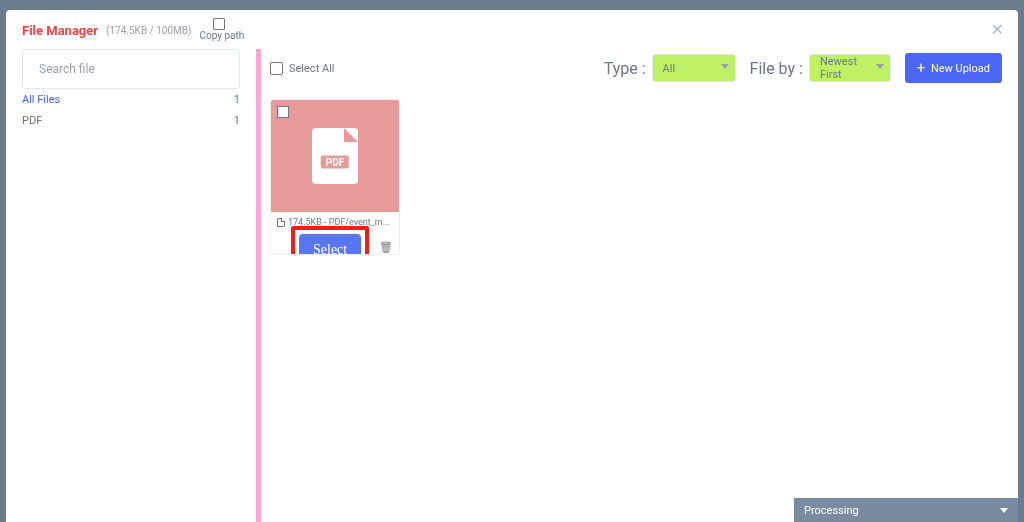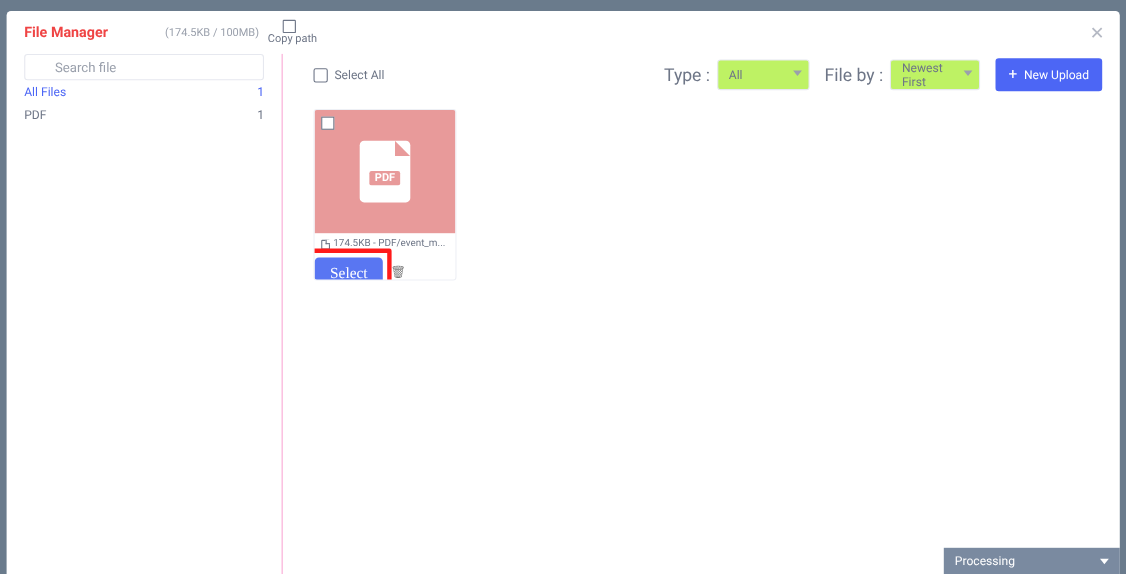--- a/index.html
+++ b/index.html
@@ -7,39 +7,39 @@
   .modal {
     position: absolute; left: 6px; right: 6px; top: 10px; bottom: 0;
     background: #fff; border-radius: 4px 4px 0 0;
     display: flex; flex-direction: column;
   }
   .header {
     display: flex; align-items: center; padding: 10px 16px 8px 16px;
     position: relative;
   }
   .title { font-size: 13px; font-weight: 700; color: #ef4444; margin-right: 8px; }
-  .usage { font-size: 10px; color: #9aa0ac; margin-right: 8px; margin-left: 44px; }
+  .usage { font-size: 10px; color: #9aa0ac; margin-right: 8px; }
   .copy-path { font-size: 10px; color: #6e7687; display: inline-flex; align-items: center; cursor: pointer; flex-direction: column; }
   .copy-icon { width: 10px; height: 10px; border: 1px solid #6e7687; border-radius: 1px; margin-right: 4px; position: relative; }
   .copy-icon::after { content:""; position:absolute; left:-3px; top:-3px; width:10px; height:10px; border:1px solid #6e7687; border-radius:1px; background:#fff;}
   .close-x { position: absolute; right: 14px; top: 10px; color: #b5b9c4; font-size: 16px; cursor: pointer; }
   .body { flex: 1; display: flex; padding: 0 16px; }
   
   .sidebar { width: 234px; padding-right: 16px; }
   .search {
-    width: 100%; height: 24px; border: 1px solid #e6e8ef; border-radius: 3px;
-    padding: 0 27px; font-size: 12px; color: #333;
+    width: 100%; height: 40px; border: 1px solid #e6e8ef; border-radius: 3px;
+    padding: 0 16px; font-size: 12px; color: #333;
   }
   .search::placeholder { color: #9aa0ac; }
   .filter-list { }
   .filter-item { display: flex; justify-content: space-between; font-size: 11px; padding: 4px 0; cursor: pointer; }
   .filter-item.active { color: #4c66f5; }
   .filter-item:not(.active) { color: #6e7687; }
   
-  .main { flex: 1; border-left: 1px solid #f9a8d4; padding-left: 28px; padding-top: 4px; position: relative; }
+  .main { flex: 1; border-left: 5px solid #f9a8d4; padding-left: 9px; padding-top: 4px; position: relative; }
   .toolbar { display: flex; align-items: center; margin-bottom: 16px; }
   .select-all { display: inline-flex; align-items: center; gap: 6px; font-size: 11px; color: #6e7687; cursor: pointer; }
   .cb { width: 13px; height: 13px; border: 1.5px solid #6e7687; border-radius: 2px; display:inline-block; }
   .spacer { flex: 1; }
   .lbl { font-size: 16px; color: #6e7687; margin-right: 6px; }
   .select {
     height: 28px; border: 1px solid #e6e8ef; border-radius: 3px; background:#bef264;
     font-size: 11px; color: #6e7687; padding: 0 22px 0 10px;
     display: inline-flex; align-items: center; position: relative; cursor: pointer;
   }
@@ -56,29 +56,29 @@
   .card { width: 130px; background:#fff; border-radius:3px; overflow:hidden; border:1px solid #eef0f5; position:relative;}
   .thumb { height: 112px; background:#e89a9a; display:flex; align-items:center; justify-content:center; position:relative;}
   .thumb .cb-small { position:absolute; left:6px; top:6px; width:12px; height:12px; background:#fff; border:1px solid #6e7687;}
   .pdf-icon { width:46px; height:56px; position:relative;}
   .pdf-icon .page { width:46px; height:56px; background:#fff; border-radius:4px; position:relative;}
   .pdf-icon .fold { position:absolute; right:0; top:0; width:14px; height:14px; background:#e89a9a; clip-path: polygon(0 0, 100% 100%, 0 100%); }
   .pdf-label { position:absolute; left:50%; top:60%; transform:translate(-50%,-50%); background:#e89a9a; color:#fff; font-size:10px; font-weight:700; padding:1px 5px; border-radius:2px;}
   .meta { padding: 5px 6px; font-size: 9px; color: #6e7687; white-space:nowrap; overflow:hidden; text-overflow:ellipsis; display:flex; align-items:center; gap:3px;}
   .file-mini { width:8px; height:9px; border:1px solid #6e7687; border-radius:1px; display:inline-block; position:relative;}
   .file-mini::after{content:"";position:absolute;right:-1px;top:-1px;width:3px;height:3px;background:#fff;border-left:1px solid #6e7687;border-bottom:1px solid #6e7687;}
-  .actions { display:flex; align-items:center; justify-content:center; gap:10px; padding: 4px 8px 6px 8px; position:relative;}
+  .actions { display:flex; align-items:center; justify-content:space-between; gap:10px; padding: 4px 8px 6px 8px; position:relative;margin-left:28px;}
   .select-btn-wrap { position:absolute; left:-8px; top:-6px; border:4px solid #ff1a1a; padding:4px; border-radius:2px;}
   .select-btn { background:#5976f2; color:#fff; border:none; font-size:14px; padding:8px 14px; border-radius:4px; cursor:pointer; font-family: Georgia, serif;}
   .aicon { width:12px; height:12px; color:#6e7687; cursor:pointer; }
   .pencil::before { content:"✎"; font-size:12px; color:#6e7687;}
   .trash::before { content:"🗑"; font-size:11px; color:#6e7687; filter:grayscale(1);}
   
   .processing {
-    position:absolute; right:0; bottom:0; width:160px; height:24px;
+    position:absolute; right:0; bottom:0; width:224px; height:24px;
     background:#7a8aa0; color:#fff; font-size:11px;
     display:flex; align-items:center; padding:0 10px; cursor:pointer;
   }
   .processing .chev { border-top-color:#fff; margin-left:auto;}
 </style>
 </head>
 <body>
 
 <div class="modal">
   <div class="header">

